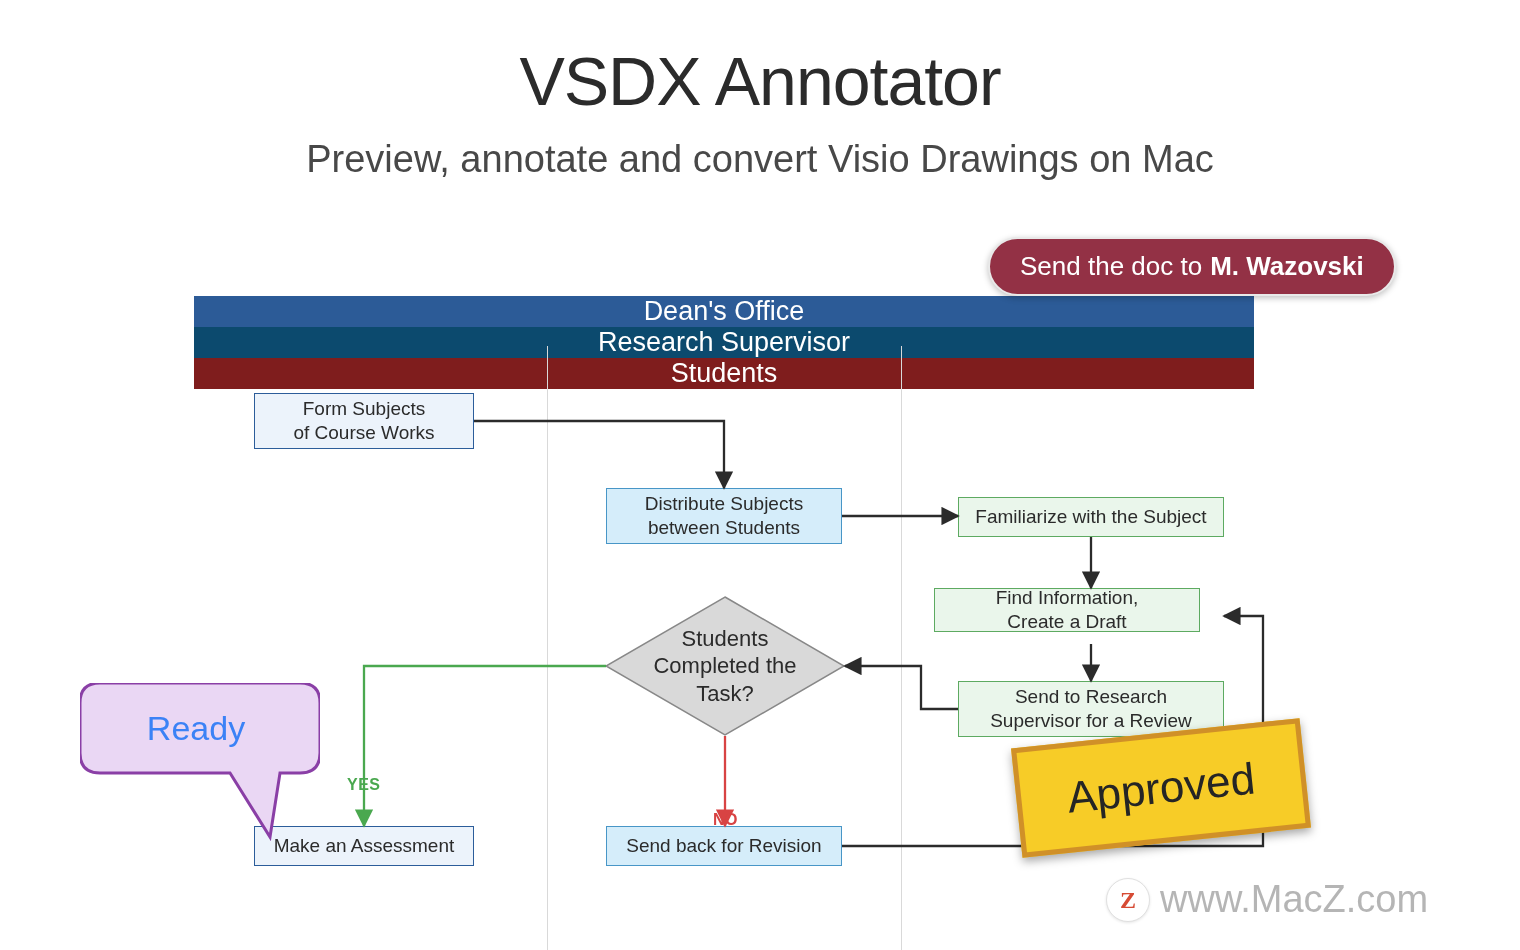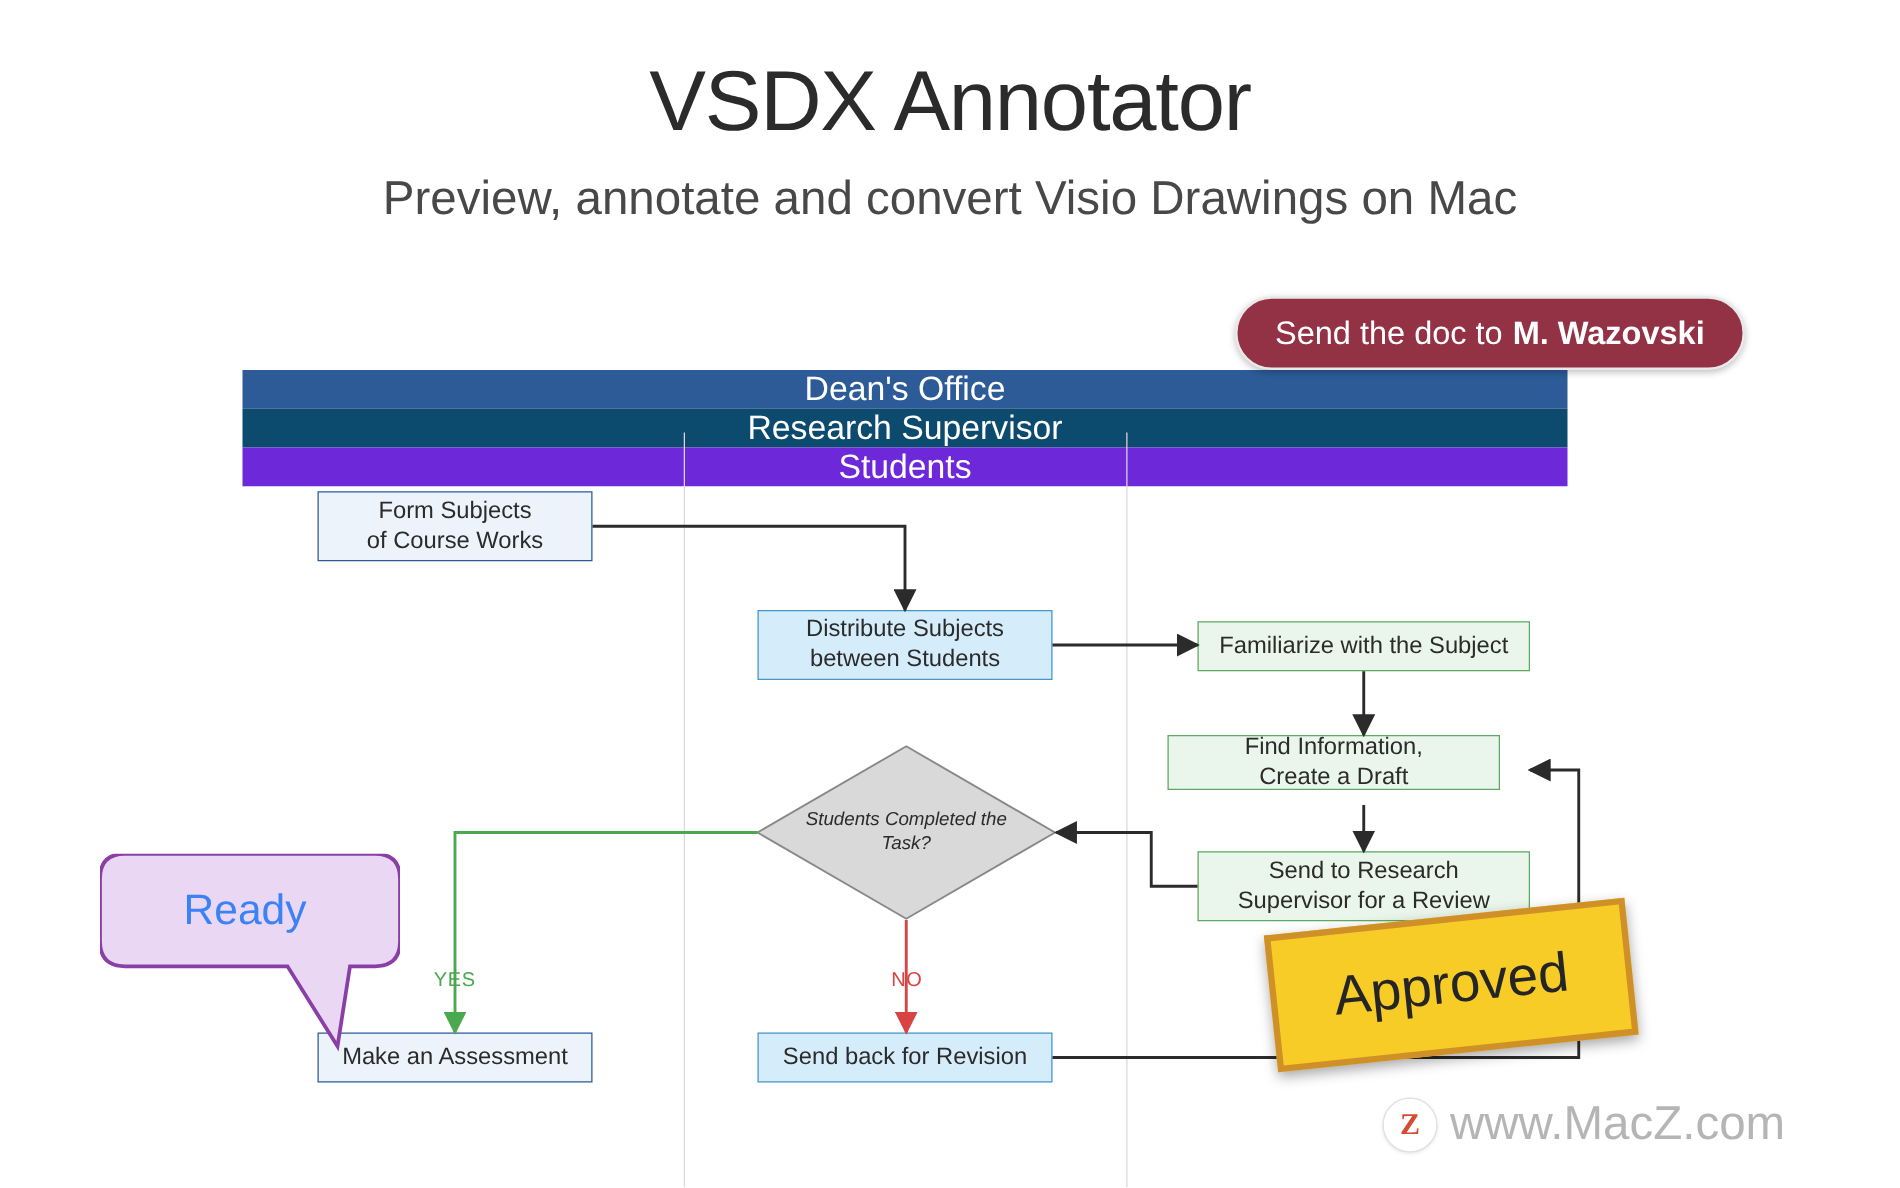--- a/index.html
+++ b/index.html
@@ -39,21 +39,21 @@
       flex: 1;
       color: #fff;
       font-size: 27px;
       font-weight: 300;
       display: flex;
       align-items: center;
       justify-content: center;
     }
     .lane1 { background: #2c5b97; }
     .lane2 { background: #0c4a6e; }
-    .lane3 { background: #6d28d9; }
+    .lane3 { background: #7f1d1d; }
 
     .lane-div {
       position: absolute;
       top: 346px;
       width: 0;
       height: 604px;
       border-left: 1px solid #d9d9d9;
     }
     .div1 { left: 547px; }
     .div2 { left: 901px; }
@@ -78,25 +78,24 @@
       position: absolute;
       width: 240px;
       height: 140px;
     }
     .decision svg { position: absolute; top: 0; left: 0; }
     .decision .dtxt {
       position: absolute;
       top: 0; left: 0; right: 0; bottom: 0;
       display: flex; align-items: center; justify-content: flex-end;
       text-align: center;
-      font-size: 15px;
+      font-size: 22px;
       color: #2b2b2b;
       padding: 0 30px;
       line-height: 1.25;
-      font-style: italic;
     }
 
     .pill {
       position: absolute;
       background: #933145;
       color: #fff;
       border-radius: 999px;
       border: 2px solid #e9e9e9;
       box-shadow: 0 2px 6px rgba(0,0,0,0.25);
       font-size: 26px;
@@ -131,26 +130,26 @@
       top: 0; left: 0;
       width: 232px; height: 90px;
       display: flex; align-items: center; justify-content: center;
       font-size: 34px;
       color: #3b82f6;
     }
 
     .edge { position: absolute; overflow: visible; }
     .yeslabel, .nolabel {
       position: absolute;
-      font-weight: 400;
+      font-weight: 700;
       font-size: 16px;
       letter-spacing: 0.5px;
     }
     .yeslabel { color: #4aa84f; }
-    .nolabel { color: #d84343; }
+    .nolabel { color: #d84343; margin-top: 35px; }
 
     .watermark-z {
       position: absolute;
       width: 44px; height: 44px;
       border-radius: 50%;
       background: #fff;
       border: 1px solid #e0e0e0;
       display: flex; align-items: center; justify-content: center;
       font-family: Georgia, serif;
       font-weight: 700;

